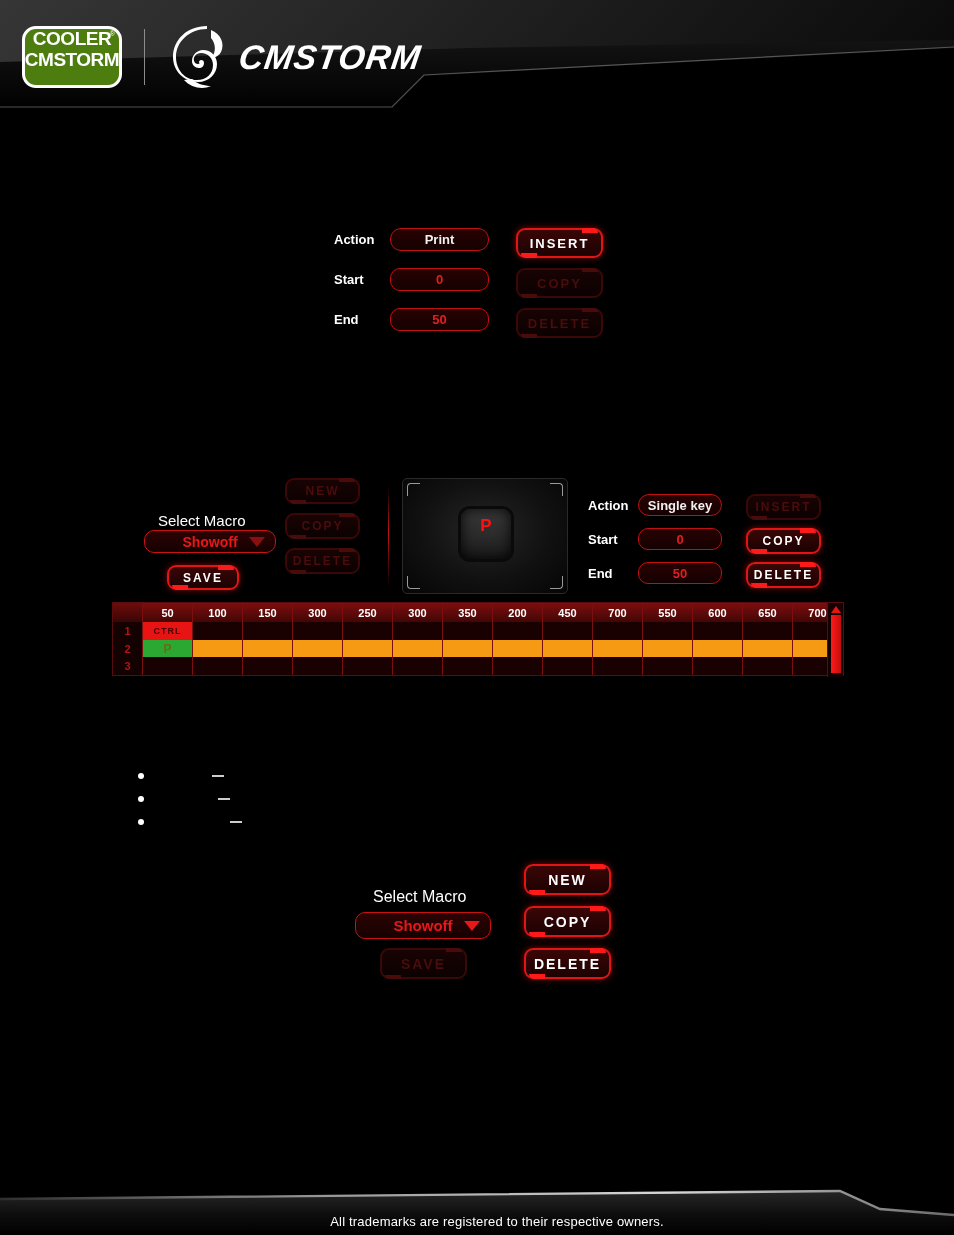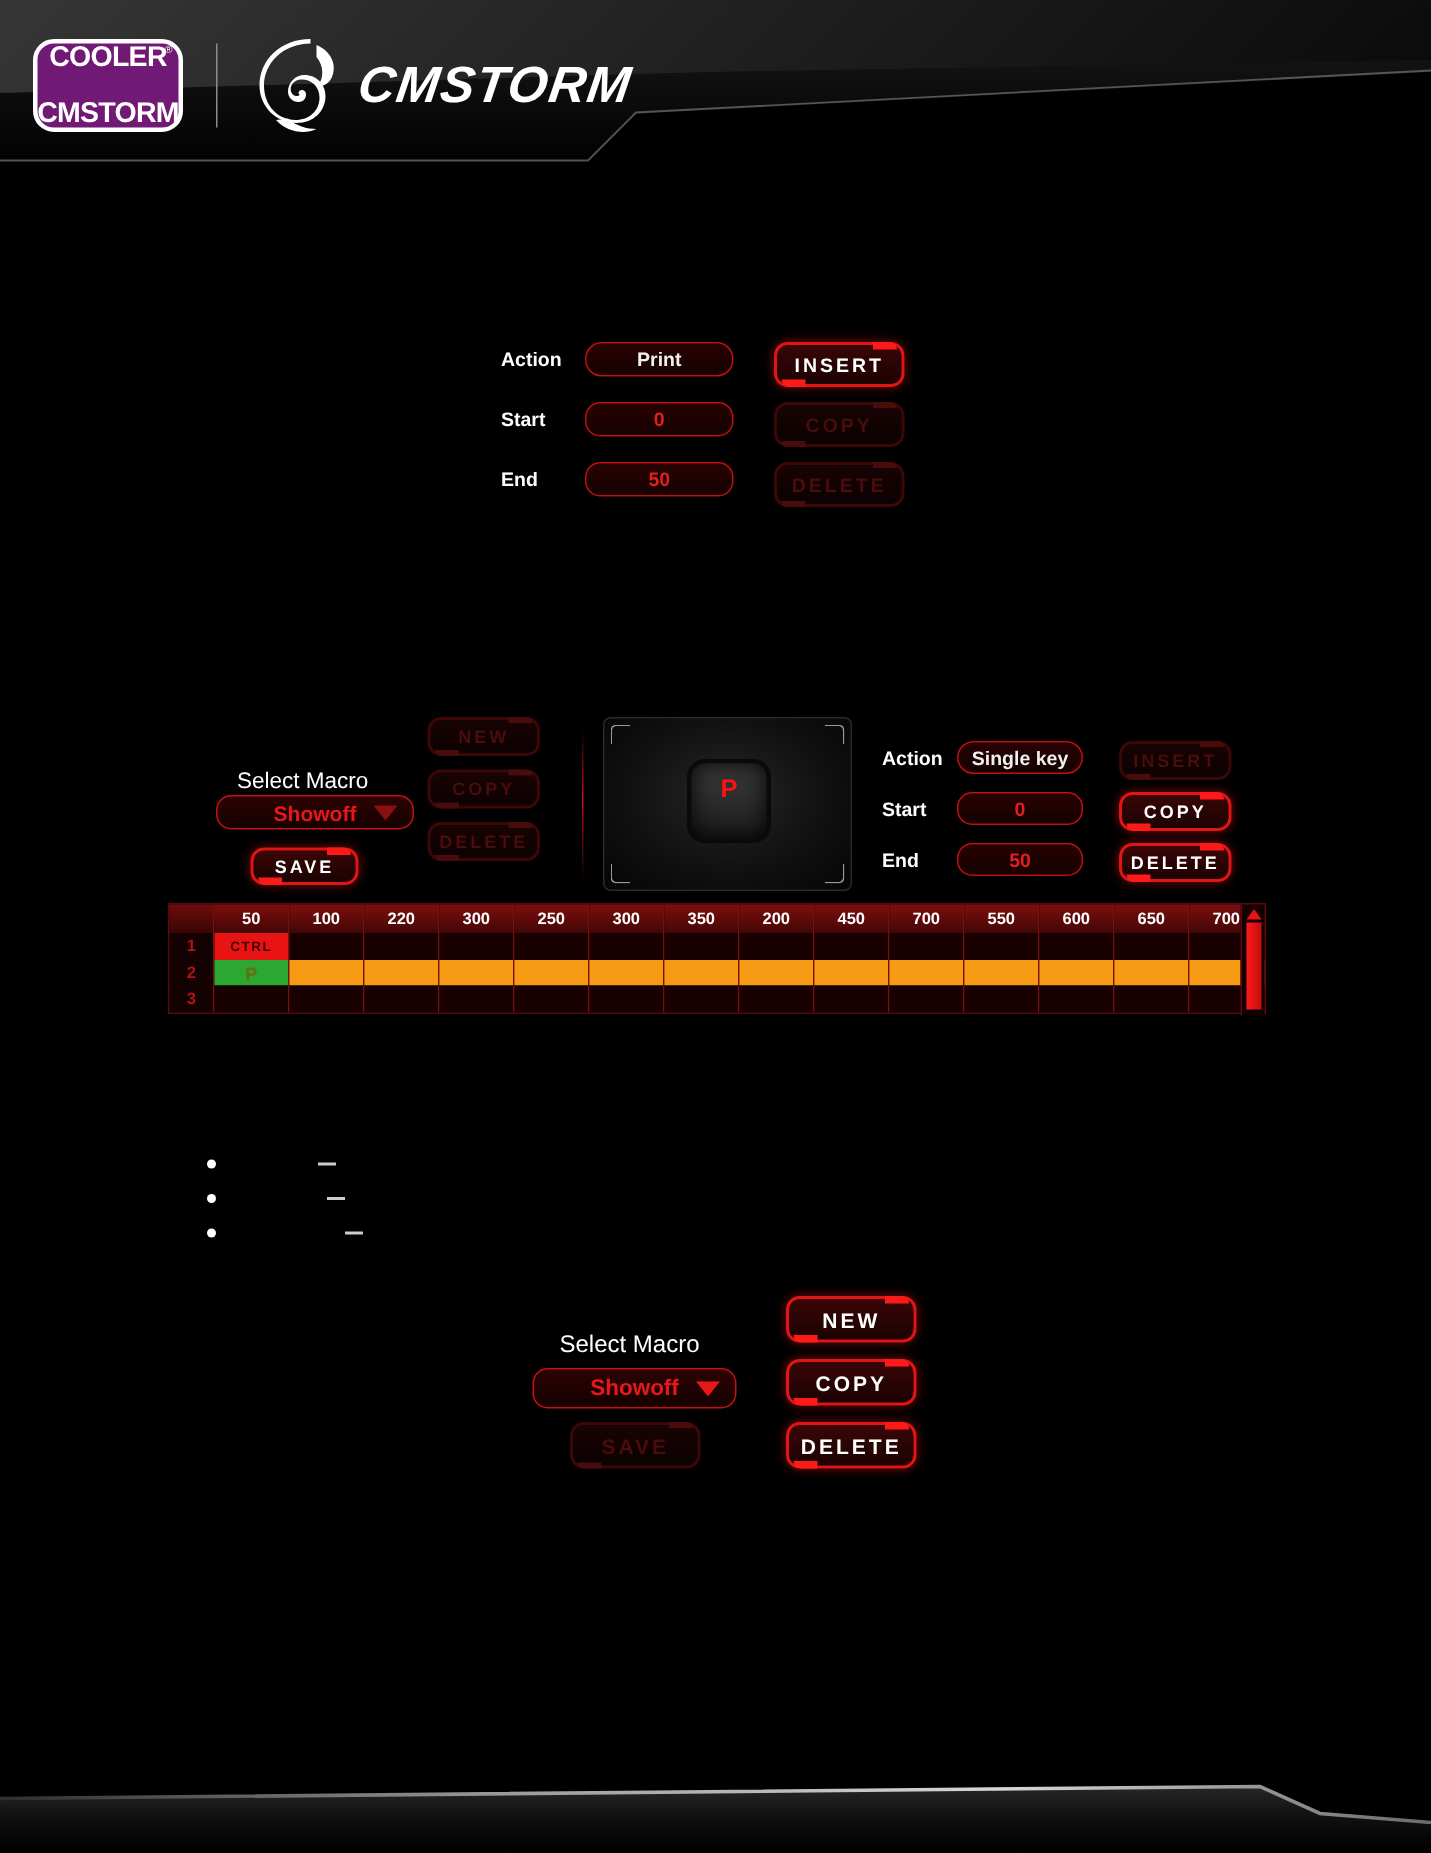--- a/index.html
+++ b/index.html
@@ -34,23 +34,23 @@
     align-items: center;
     height: 70px;
   }
   .cm-badge {
     width: 100px; height: 62px;
     border: 3px solid #ffffff;
     border-radius: 14px;
     display: flex;
     flex-direction: column;
     align-items: center;
-    justify-content: space-between;
+    justify-content: flex-start;
     position: relative;
-    background: #701a75;
+    background: #4d7c0f;
   }
   .cm-badge .l1, .cm-badge .l2 {
     color: #ffffff;
     font-family: "Liberation Sans", sans-serif;
     font-weight: bold;
     letter-spacing: -0.5px;
     line-height: 1;
   }
   .cm-badge .l1 { font-size: 19px; }
   .cm-badge .l2 { font-size: 19px; margin-top: 2px; }
@@ -483,21 +483,21 @@
     </div>
   </div>
 </div>
 
 <div class="timeline">
   <div class="tl-grid" id="tl-grid">
       <div class="tl-row tl-head">
         <div class="tl-gutter"></div>
         <div class="tl-cell">50</div>
         <div class="tl-cell">100</div>
-        <div class="tl-cell">220</div>
+        <div class="tl-cell">150</div>
         <div class="tl-cell">300</div>
         <div class="tl-cell">250</div>
         <div class="tl-cell">300</div>
         <div class="tl-cell">350</div>
         <div class="tl-cell">200</div>
         <div class="tl-cell">450</div>
         <div class="tl-cell">700</div>
         <div class="tl-cell">550</div>
         <div class="tl-cell">600</div>
         <div class="tl-cell">650</div>
@@ -604,13 +604,14 @@
       </linearGradient>
       <linearGradient id="ftBody" x1="0" y1="0" x2="0" y2="1">
         <stop offset="0%" stop-color="#262626"></stop>
         <stop offset="55%" stop-color="#0d0d0d"></stop>
         <stop offset="100%" stop-color="#000000"></stop>
       </linearGradient>
     </defs>
     <path d="M0,14 L840,6 L880,24 L954,30 L954,50 L0,50 Z" fill="url(#ftBody)"></path>
     <path d="M0,14 L840,6 L880,24 L954,30" fill="none" stroke="url(#ftEdge)" stroke-width="2.4"></path>
   </svg>
+  <div class="footer-text">All trademarks are registered to their respective owners.</div>
 </div>
 
 </body></html>

